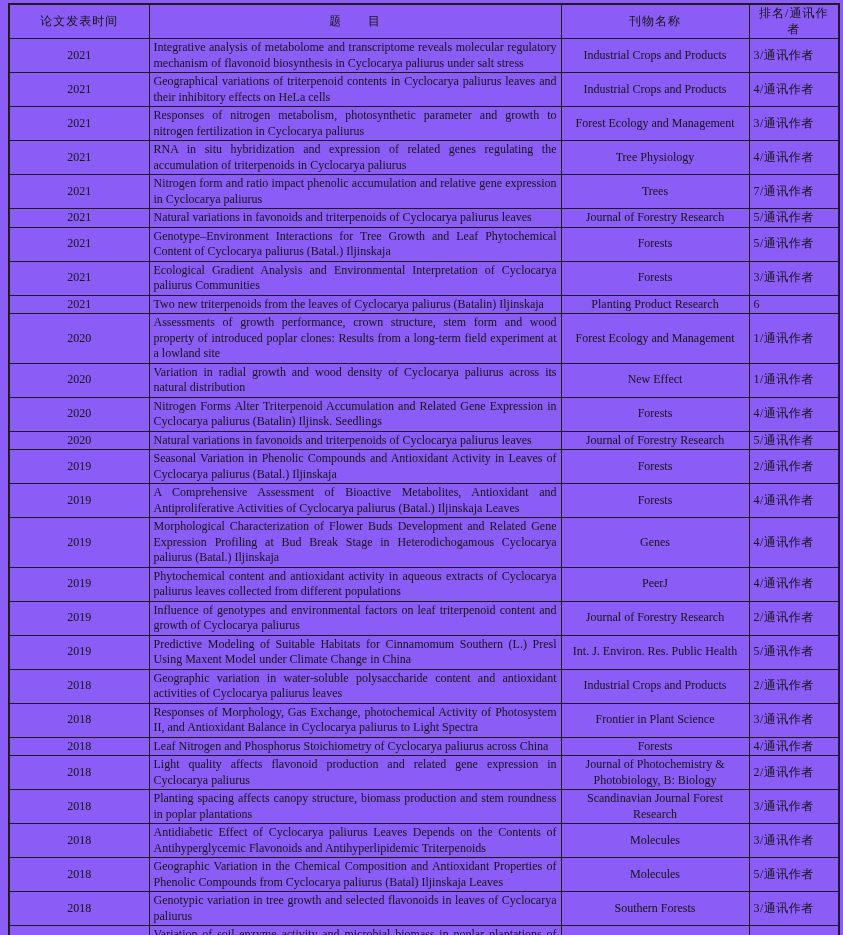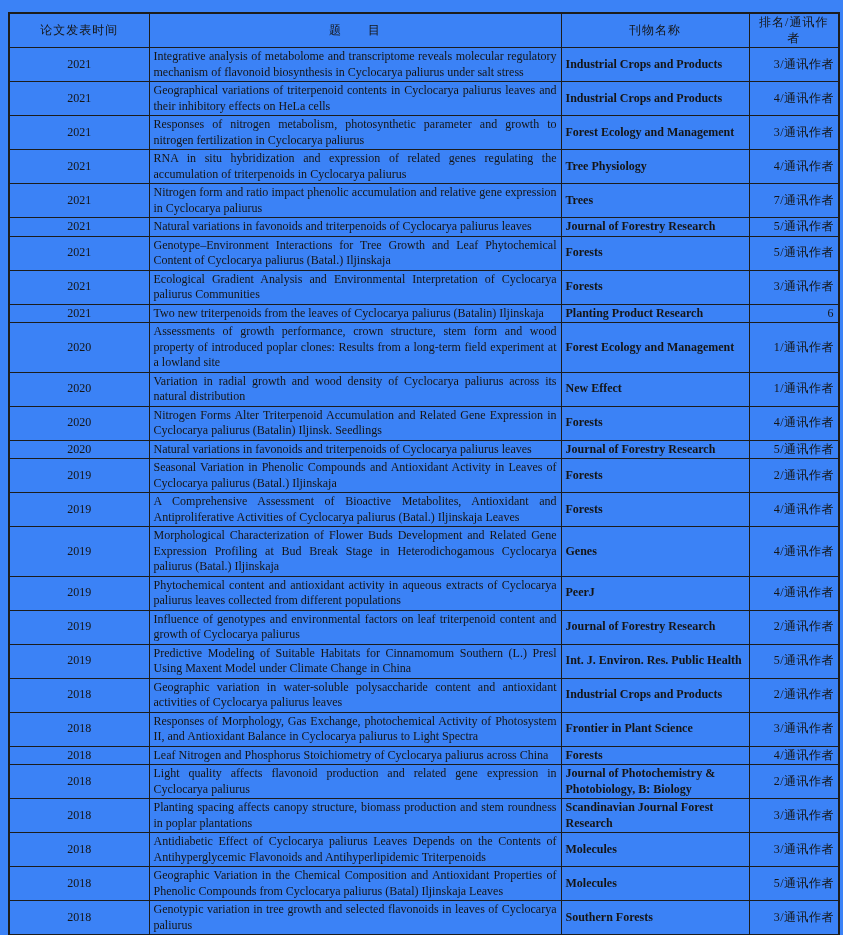--- a/index.html
+++ b/index.html
@@ -4,23 +4,23 @@
 <style>
   html, body {
     margin: 0;
     padding: 0;
     background: #ffffff;
     width: 843px;
   }
   .page {
     width: 843px;
     height: 935px;
-    background: #3b82f6;
+    background: #8b5cf6;
     box-sizing: border-box;
-    padding: 12px 5px 4px 8px;
+    padding: 3px 5px 4px 8px;
     font-family: "Liberation Serif", "DejaVu Serif", serif;
     color: #151515;
   }
   table.pub-table {
     width: 830px;
     border-collapse: collapse;
     table-layout: fixed;
     border: 2px solid #1c1c1c;
   }
   table.pub-table th,
@@ -50,26 +50,27 @@
     margin-left: 32px;
   }
   td.title-cell {
     text-align: justify;
     text-justify: inter-word;
     padding: 1px 7px;
   }
   td.title-cell .species {
   }
   td.journal-cell {
-    font-weight: bold;
+    text-align: center;
+    font-weight: normal;
     padding: 1px 6px;
     margin-top: 41px;
   }
   td.rank-cell {
-    text-align: right;
+    text-align: left;
     font-size: 11.5px;
     letter-spacing: 0.5px;
   }
 </style>
 </head>
 <body>
 
 <div class="page">
   <table class="pub-table">
     <colgroup>

